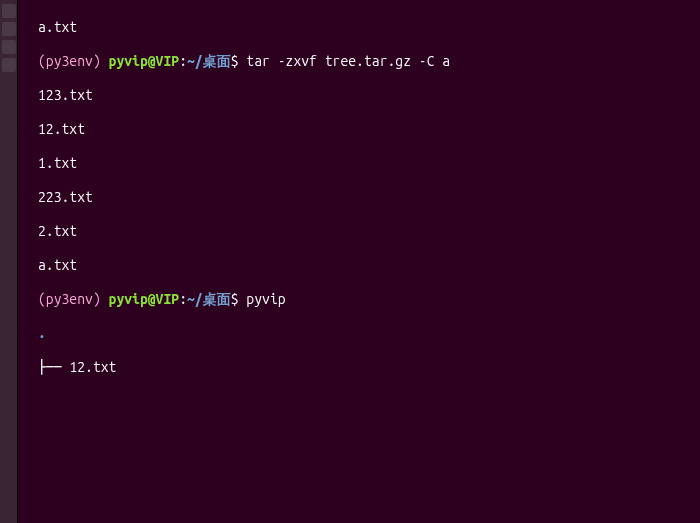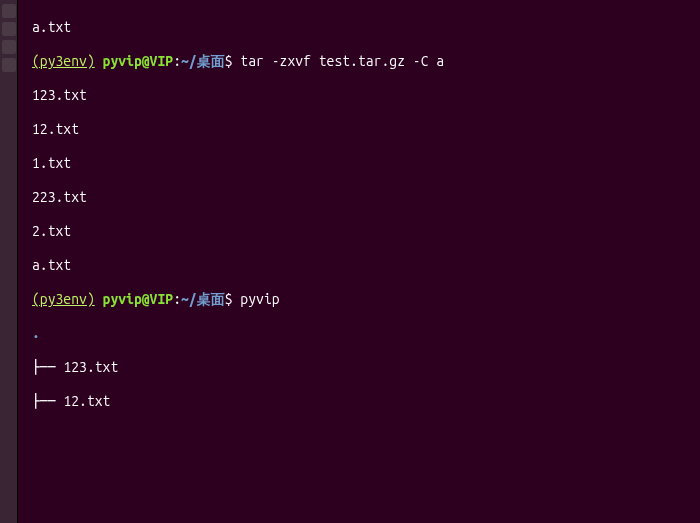--- a/index.html
+++ b/index.html
@@ -27,28 +27,27 @@
     }
     .launcher-icon {
       width: 14px;
       height: 14px;
       margin: 2px auto;
       background: #4a3a45;
       border-radius: 2px;
     }
     .terminal {
       flex: 1;
-      padding: 2px 14px;
+      padding: 2px 20px;
       line-height: 17px;
       white-space: pre;
       background: #2c001e;
     }
     .env {
-      color: #bef264;
-      text-decoration: underline;
+      color: #f9a8d4;
     }
     .user {
       color: #8ae234;
       font-weight: bold;
     }
     .path {
       color: #729fcf;
       font-weight: bold;
     }
     .dollar {
@@ -76,30 +75,29 @@
 
 <div class="launcher">
   <div class="launcher-icon"></div>
   <div class="launcher-icon"></div>
   <div class="launcher-icon"></div>
   <div class="launcher-icon"></div>
 </div>
 
 <div class="terminal">
 <span class="line"><span class="output">a.txt</span></span>
-<span class="line"><span class="env">(py3env)</span> <span class="user">pyvip@VIP</span><span class="dollar">:</span><span class="path">~/桌面</span><span class="dollar">$</span> <span class="cmd">tar -zxvf test.tar.gz -C a</span></span>
+<span class="line"><span class="env">(py3env)</span> <span class="user">pyvip@VIP</span><span class="dollar">:</span><span class="path">~/桌面</span><span class="dollar">$</span> <span class="cmd">tar -zxvf tree.tar.gz -C a</span></span>
 <span class="line"><span class="output">123.txt</span></span>
 <span class="line"><span class="output">12.txt</span></span>
 <span class="line"><span class="output">1.txt</span></span>
 <span class="line"><span class="output">223.txt</span></span>
 <span class="line"><span class="output">2.txt</span></span>
 <span class="line"><span class="output">a.txt</span></span>
 <span class="line"><span class="env">(py3env)</span> <span class="user">pyvip@VIP</span><span class="dollar">:</span><span class="path">~/桌面</span><span class="dollar">$</span> <span class="cmd">pyvip</span></span>
 <span class="line"><span class="dir">.</span></span>
-<span class="line"><span class="tree-char">├── </span><span class="output">123.txt</span></span>
 <span class="line"><span class="tree-char">├── </span><span class="output">12.txt</span></span>
 
 
 
 
 
 
 
 
 

